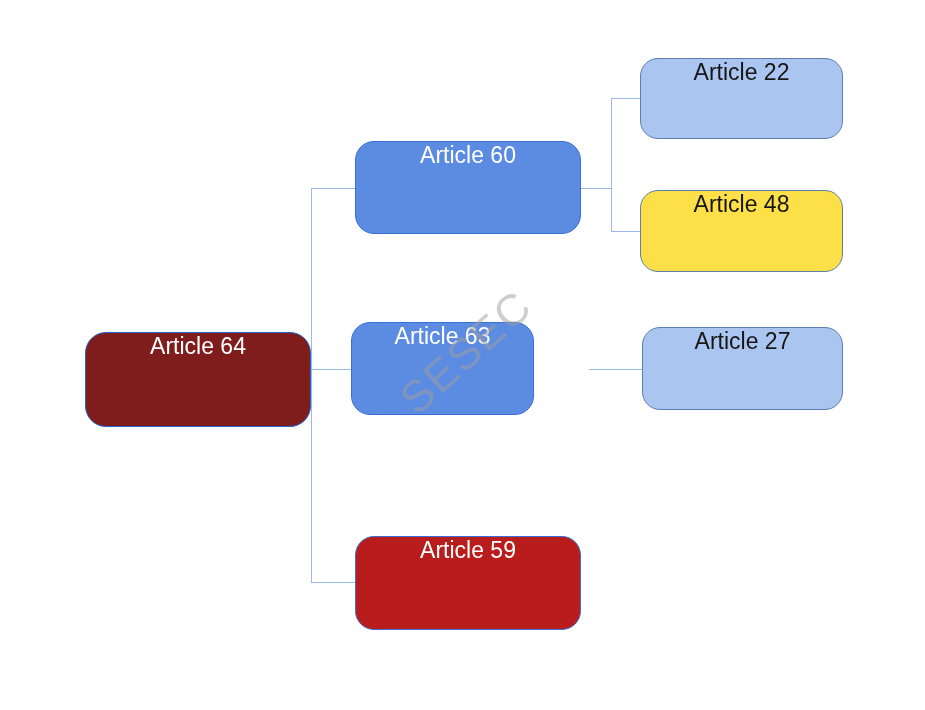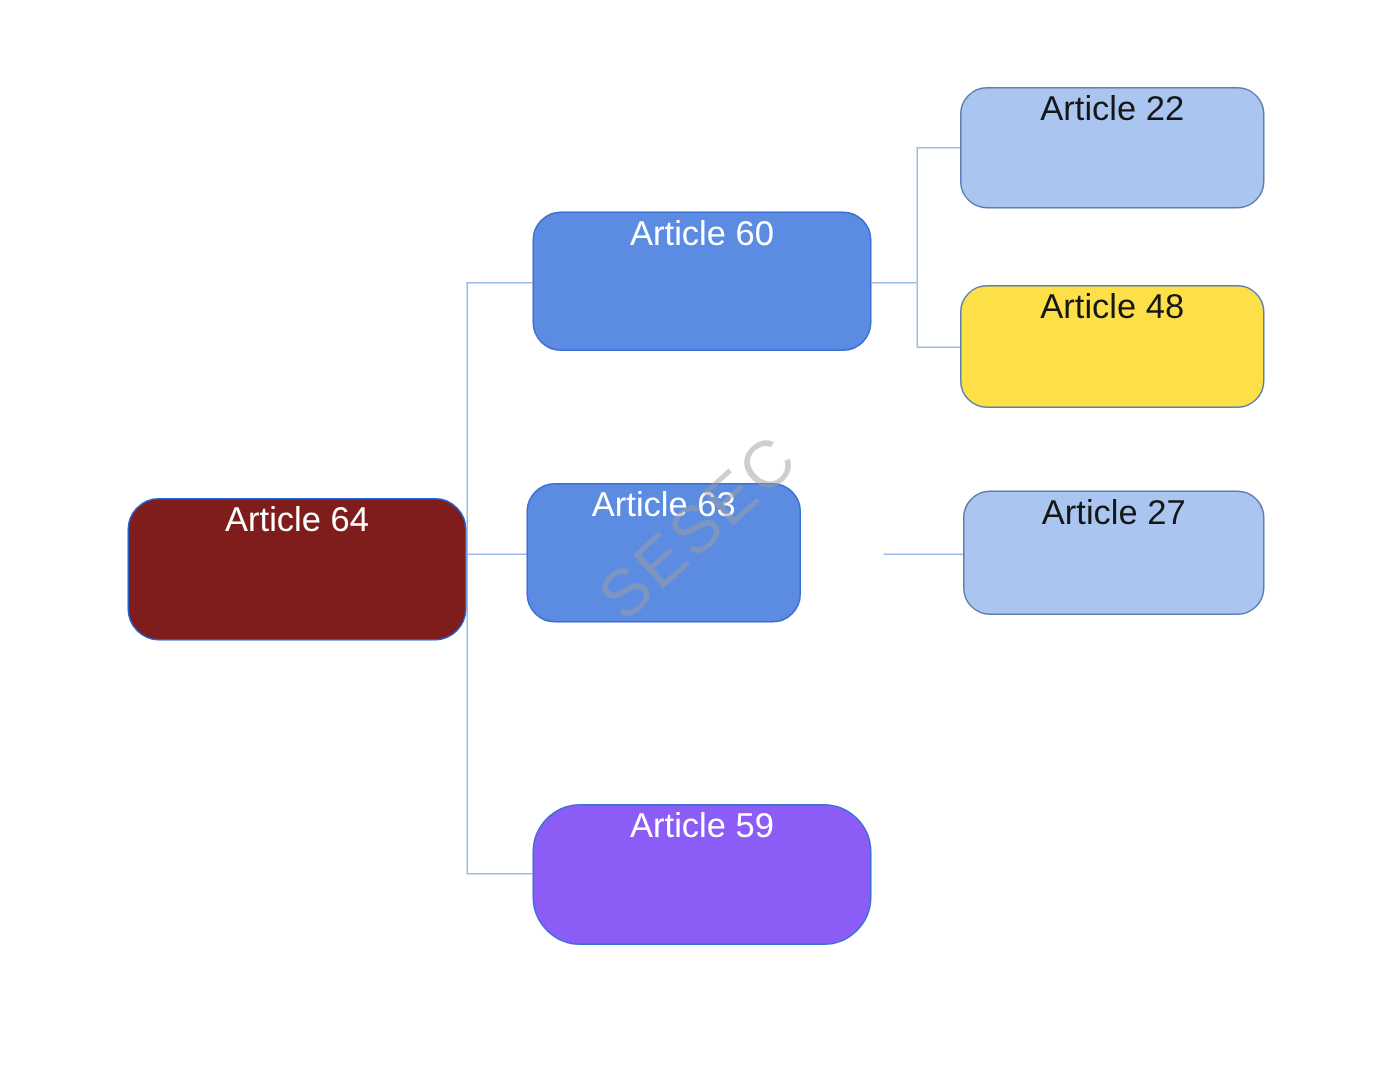--- a/index.html
+++ b/index.html
@@ -52,21 +52,21 @@
     <div class="connector" style="left: 589px; top: 369px; width: 53px; height: 1px; background: rgb(157, 185, 232);"></div>
     <div class="node root" style="left: 38px; top: 332px; width: 226px; height: 95px; background: #7f1d1d; border-color: rgb(34, 100, 207); color: rgb(255, 255, 255); margin-left: 47px;">
       <span>Article 64</span>
     </div>
     <div class="node branch" style="left: 355px; top: 141px; width: 226px; height: 93px; background: rgb(92, 140, 226); border-color: rgb(58, 111, 214); color: rgb(255, 255, 255);">
       <span>Article 60</span>
     </div>
     <div class="node branch" style="left: 351px; top: 322px; width: 183px; height: 93px; background: rgb(92, 140, 226); border-color: rgb(58, 111, 214); color: rgb(255, 255, 255);">
       <span>Article 63</span>
     </div>
-    <div class="node branch" style="left: 355px; top: 536px; width: 226px; height: 94px; background: #8b5cf6; border-color: rgb(58, 111, 214); color: rgb(255, 255, 255); border-radius: 32px;">
+    <div class="node branch" style="left: 355px; top: 536px; width: 226px; height: 94px; background: #b91c1c; border-color: rgb(58, 111, 214); color: rgb(255, 255, 255);">
       <span>Article 59</span>
     </div>
     <div class="node leaf" style="left: 640px; top: 58px; width: 203px; height: 81px; background: rgb(169, 197, 240); border-color: rgb(93, 127, 174); color: rgb(22, 22, 22);">
       <span>Article 22</span>
     </div>
     <div class="node leaf" style="left: 640px; top: 190px; width: 203px; height: 82px; background: #fde047; border-color: rgb(93, 127, 174); color: rgb(22, 22, 22);">
       <span>Article 48</span>
     </div>
     <div class="node leaf" style="left: 642px; top: 327px; width: 201px; height: 83px; background: rgb(169, 197, 240); border-color: rgb(93, 127, 174); color: rgb(22, 22, 22); border-radius: 18px;">
       <span>Article 27</span>

